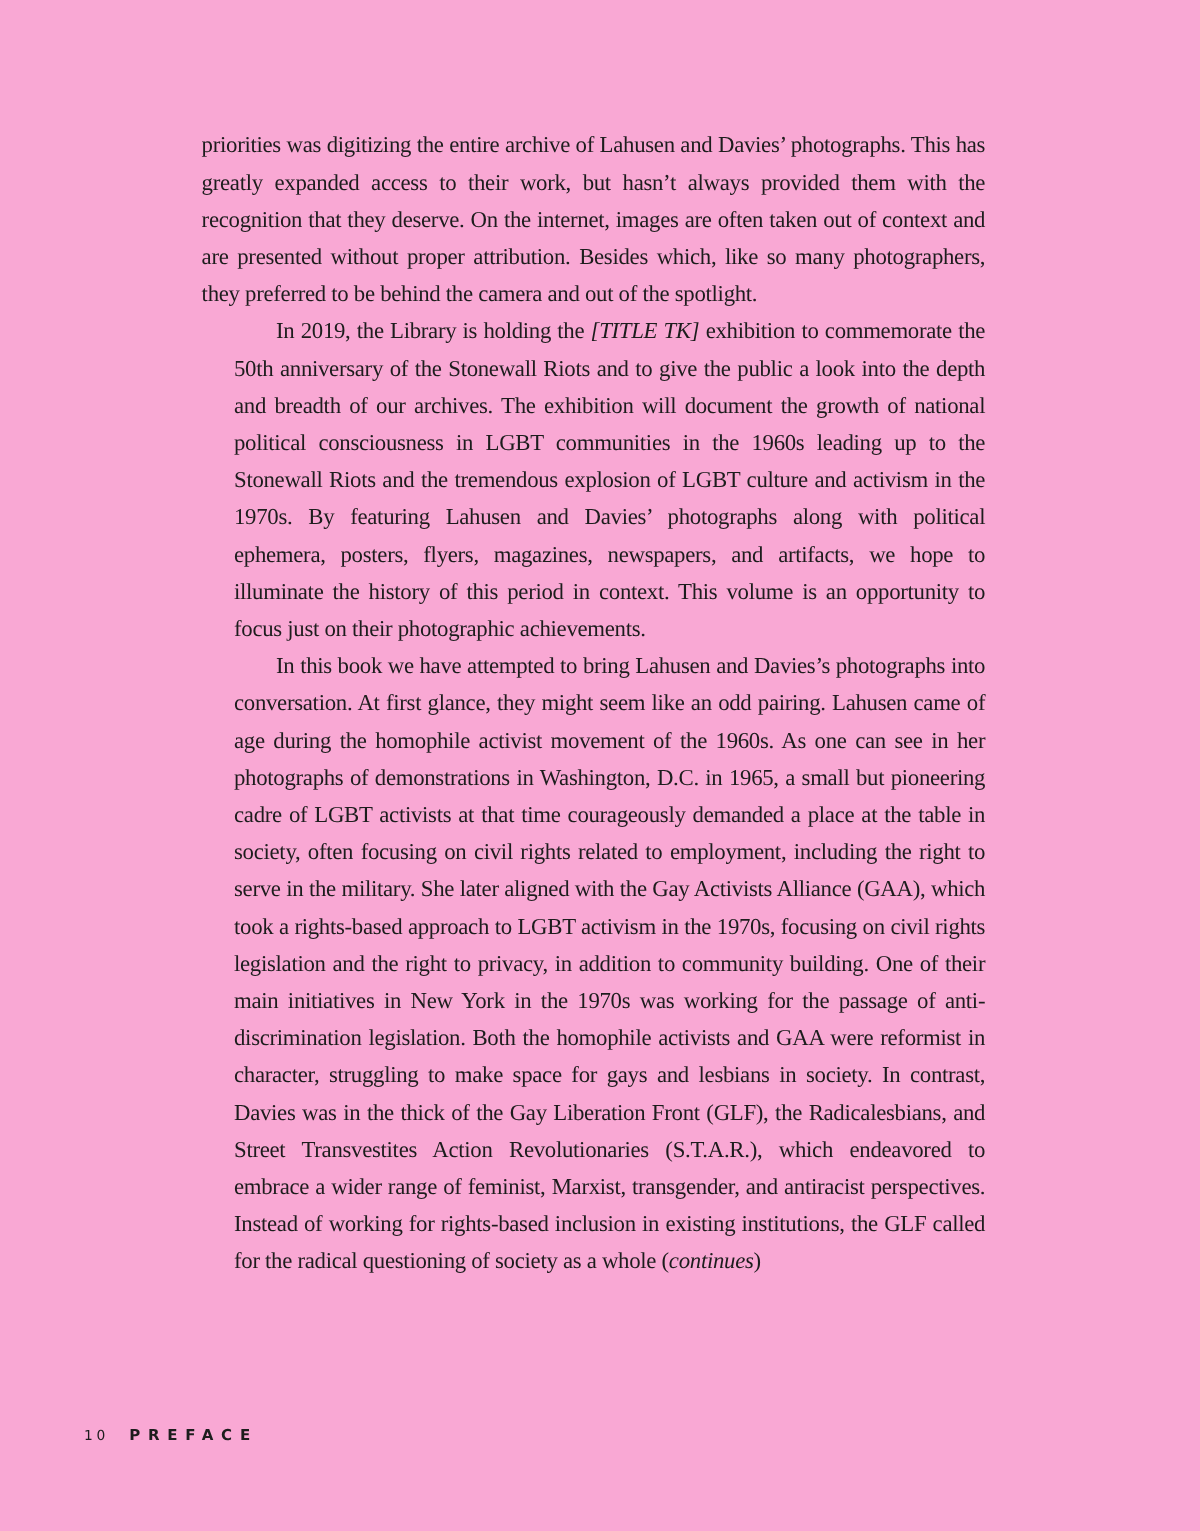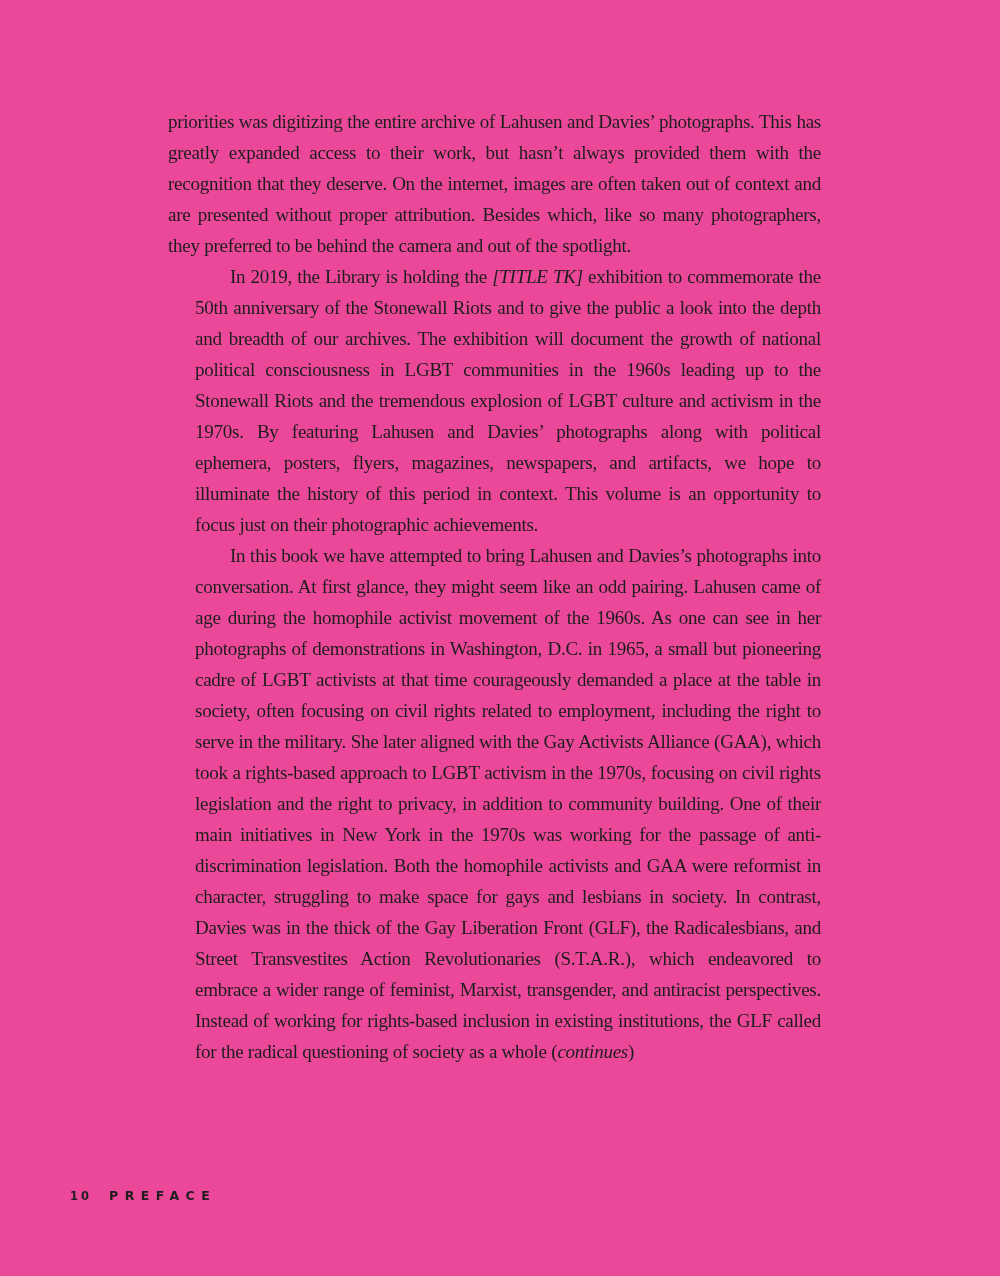--- a/index.html
+++ b/index.html
@@ -8,21 +8,21 @@
     width: 1000px;
     height: 1276px;
     position: relative;
     font-family: "Liberation Serif", serif;
   }
   .page {
     position: absolute;
     left: 0; top: 0;
     width: 1000px;
     height: 1276px;
-    background: #ec4899;
+    background: #f9a8d4;
     overflow: hidden;
   }
   .text-block {
     position: absolute;
     left: 168px;
     top: 106px;
     width: 653px;
   }
   .text-block p {
     font-family: "Liberation Serif", serif;
@@ -45,21 +45,21 @@
     position: absolute;
     left: 70px;
     top: 1188px;
     display: flex;
     align-items: baseline;
     color: #1d1d1d;
   }
   .page-number {
     font-family: "DejaVu Sans", sans-serif;
     font-size: 11.5px;
-    font-weight: 700;
+    font-weight: 400;
     letter-spacing: 3px;
   }
   .section-label {
     margin-left: 17px;
     font-family: "DejaVu Sans", sans-serif;
     font-size: 12.5px;
     font-weight: 700;
     letter-spacing: 6.5px;
     text-align: right;
   }

